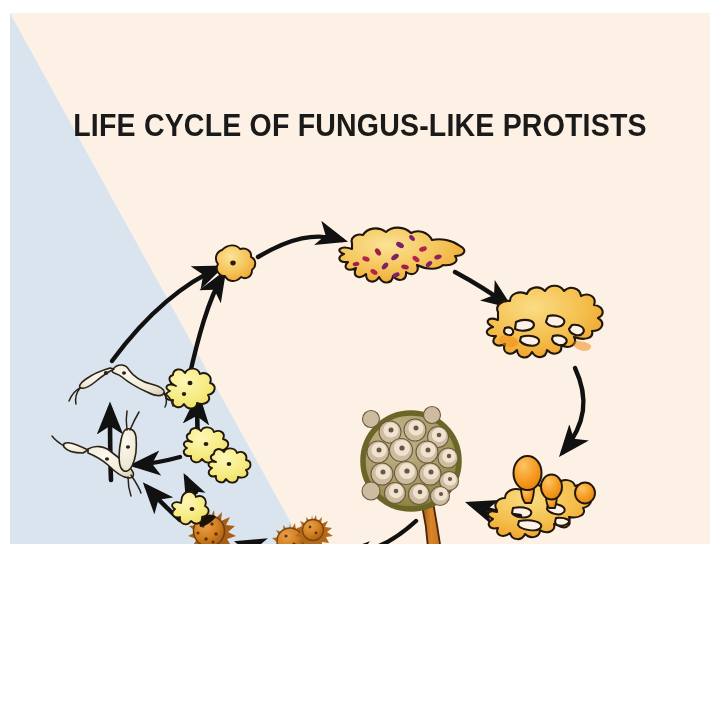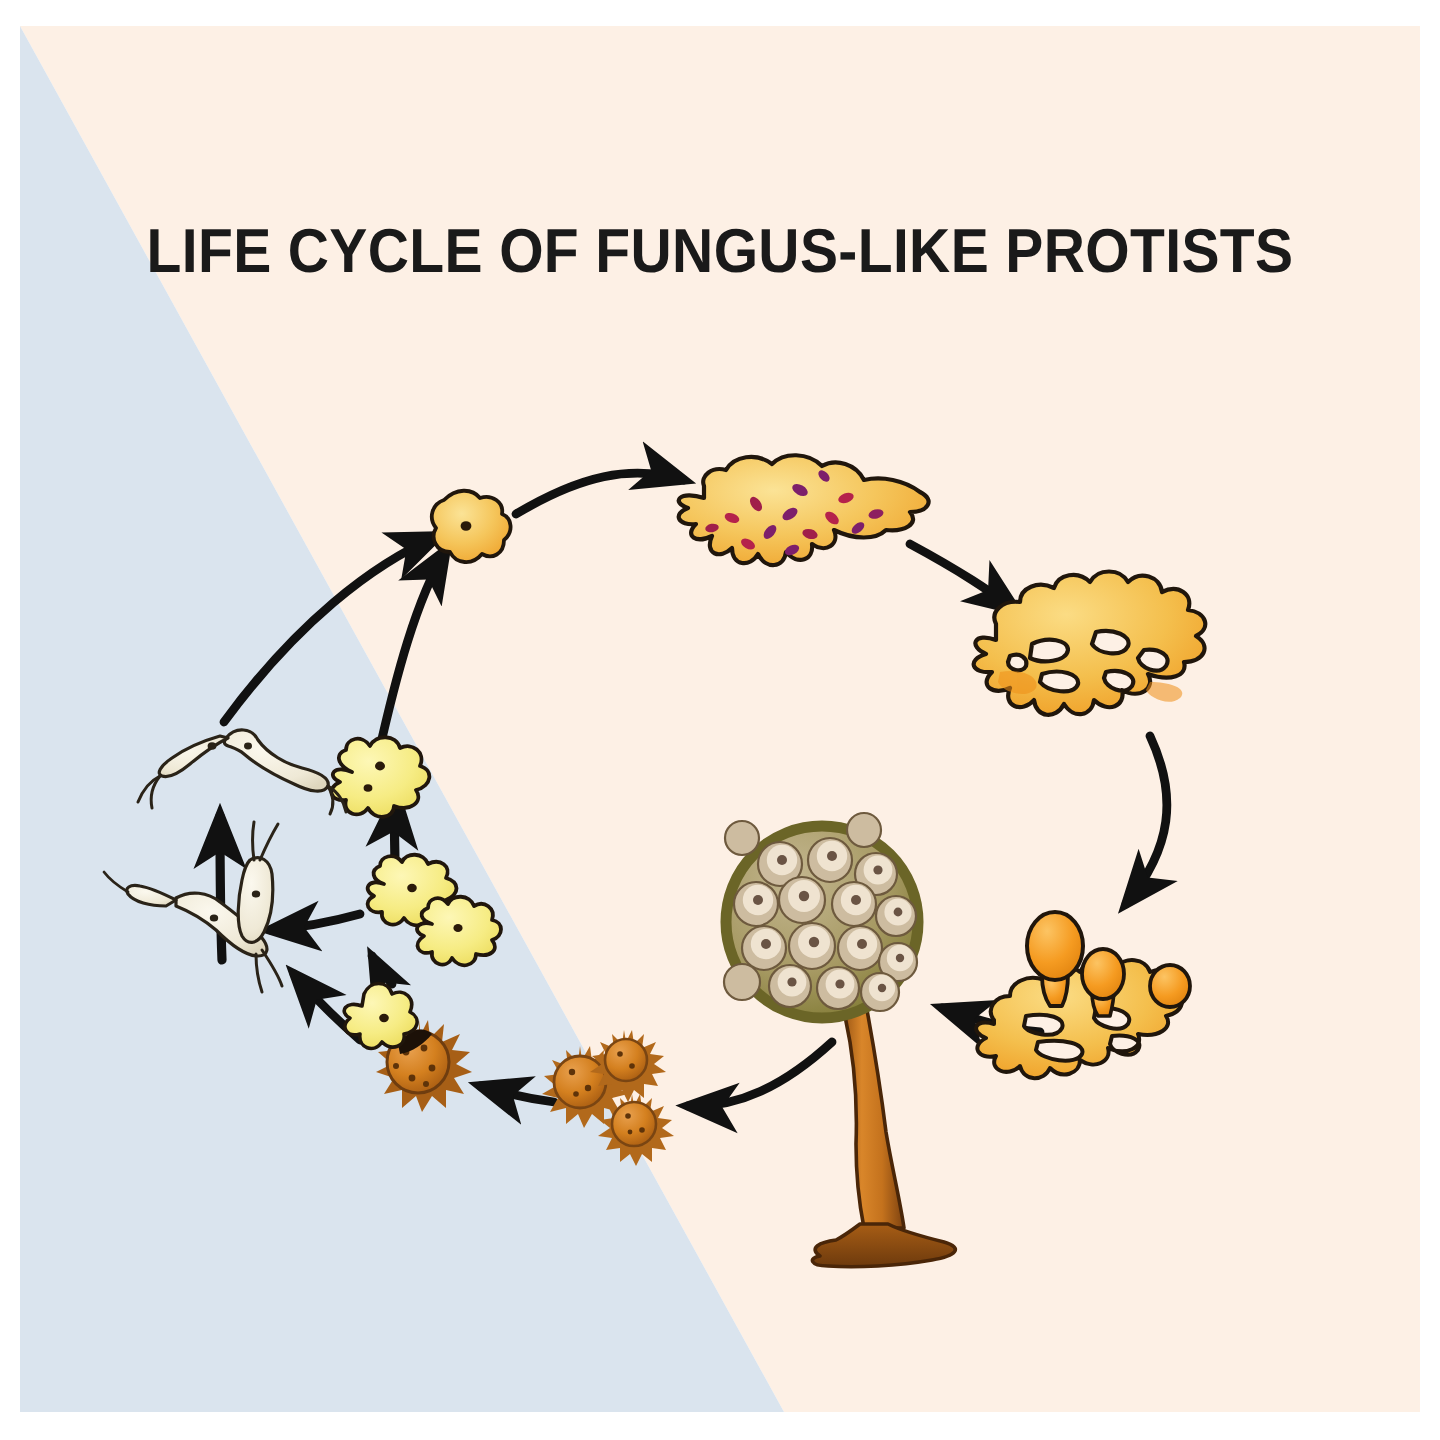--- a/index.html
+++ b/index.html
@@ -1,20 +1,20 @@
 <!DOCTYPE html>
 <html><head>
 <meta charset="utf-8">
 <title>Life Cycle Diagram</title>
 <style>
   html,body{margin:0;padding:0;background:#ffffff;}
   body{font-family:"Liberation Sans", sans-serif;}
   #stage{
     position:relative;
-    width:720px;height:720px;
+    width:720px;height:544px;
     overflow:hidden;
     background:#ffffff;
   }
   #bg-svg, #art-svg{
     position:absolute;left:0;top:0;width:720px;height:720px;
   }
   #title{
     position:absolute;
     left:0;top:108px;width:720px;
     text-align:center;

